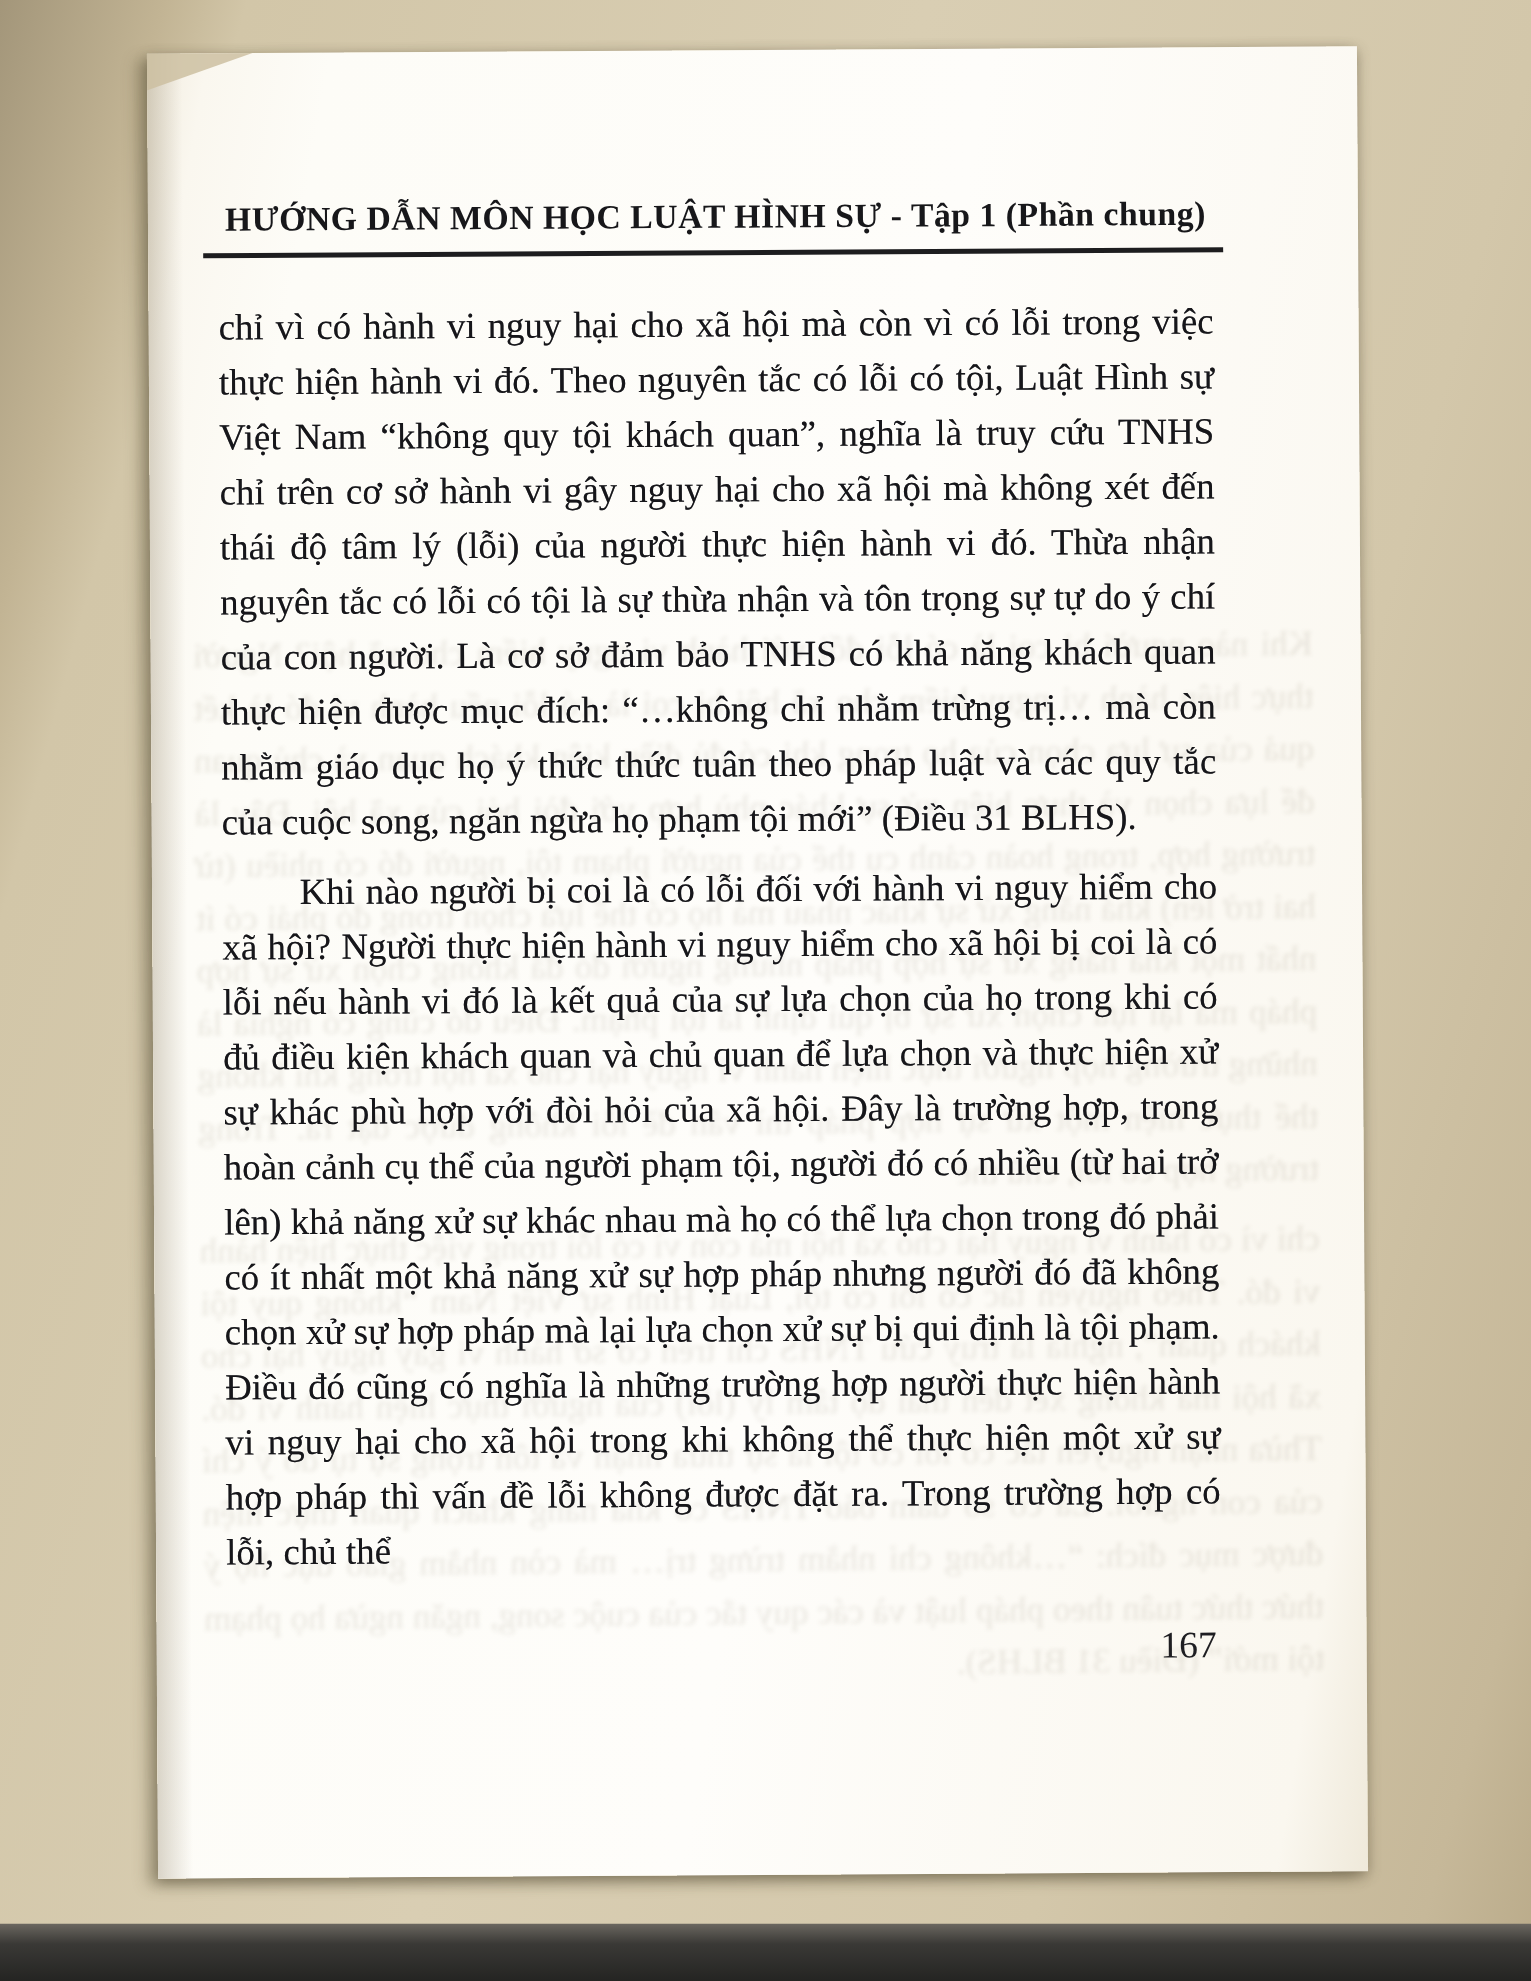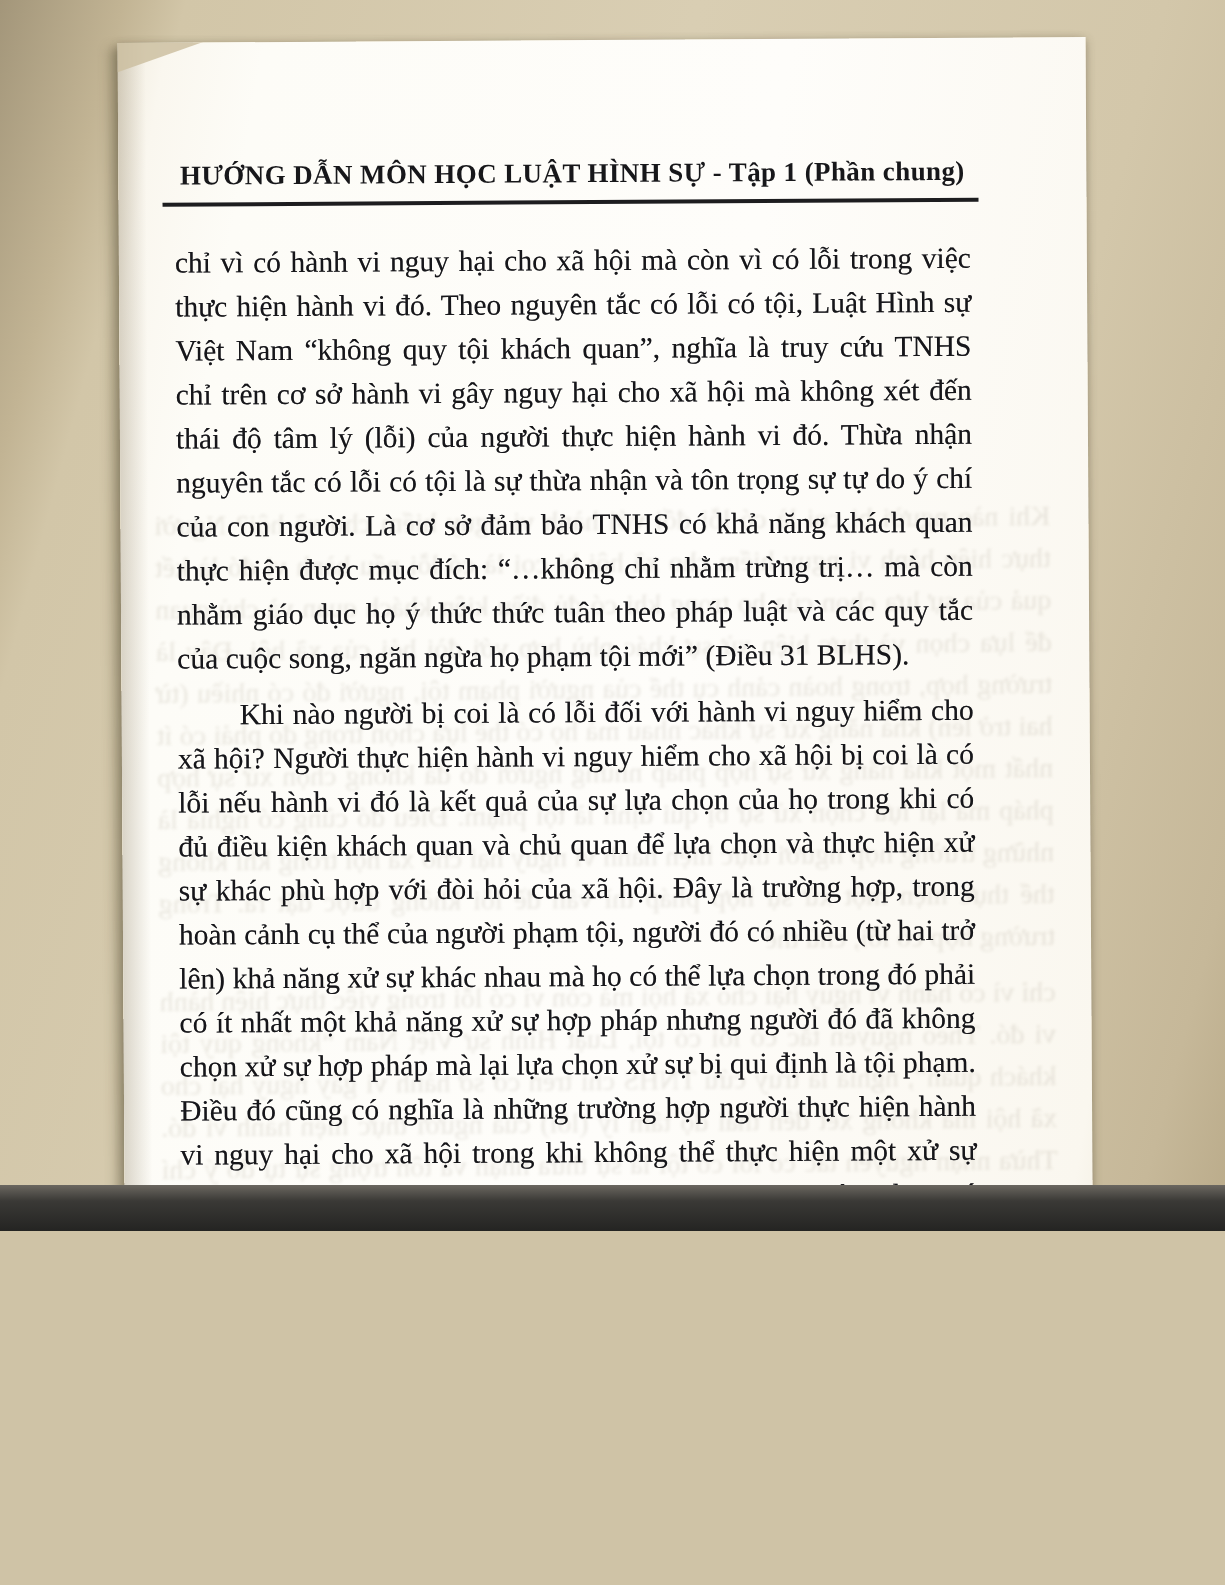--- a/index.html
+++ b/index.html
@@ -4,21 +4,21 @@
 <style>
   * { margin: 0; padding: 0; box-sizing: border-box; }
   html, body { width: 1225px; height: 1585px; }
   body {
     font-family: "Liberation Serif", "DejaVu Serif", serif;
     background: #cfc3a6;
     overflow: hidden;
   }
   .photo {
     position: relative;
-    width: 1225px; height: 1231px;
+    width: 1225px; height: 1585px;
     background: linear-gradient(105deg,
       #a3967a 0%, #c2b494 8%, #d2c6a8 12%, #d9ceb3 45%,
       #d3c7aa 75%, #c6b899 94%, #baab8a 100%);
     overflow: hidden;
   }
   .bottom-strip {
     position: absolute; left: 0; bottom: 0;
     width: 100%; height: 46px;
     background: linear-gradient(180deg, #6b6必760 0%, #3a3936 35%, #242422 100%);
     background: linear-gradient(180deg, #6b6760 0%, #3a3936 35%, #242422 100%);

